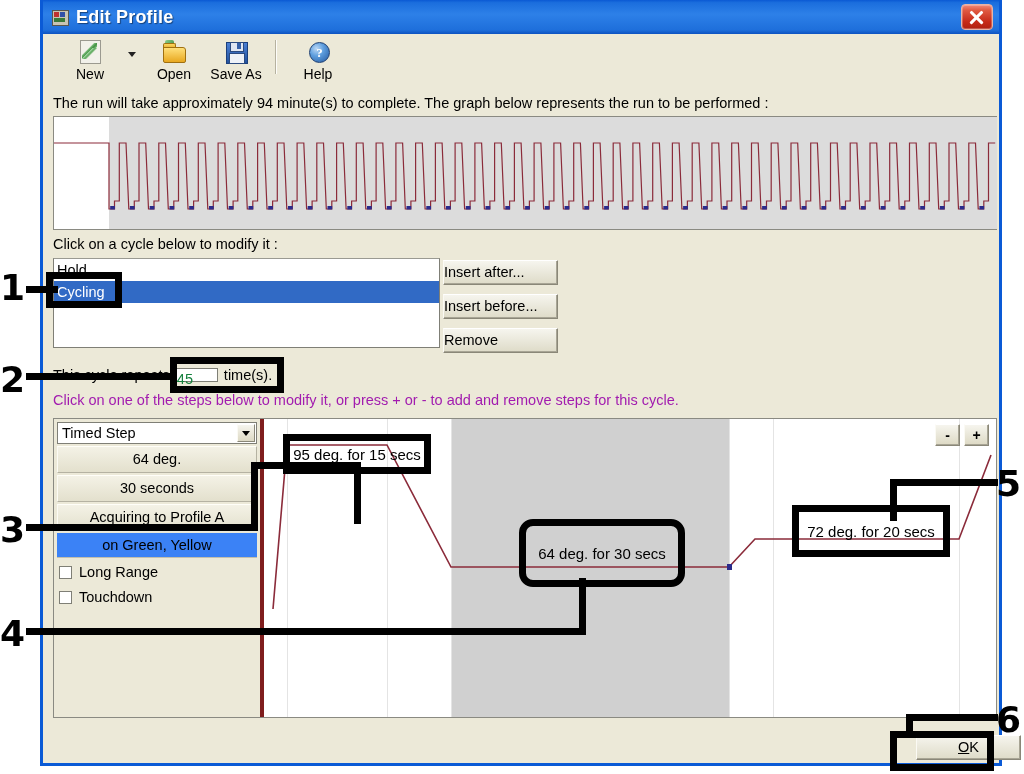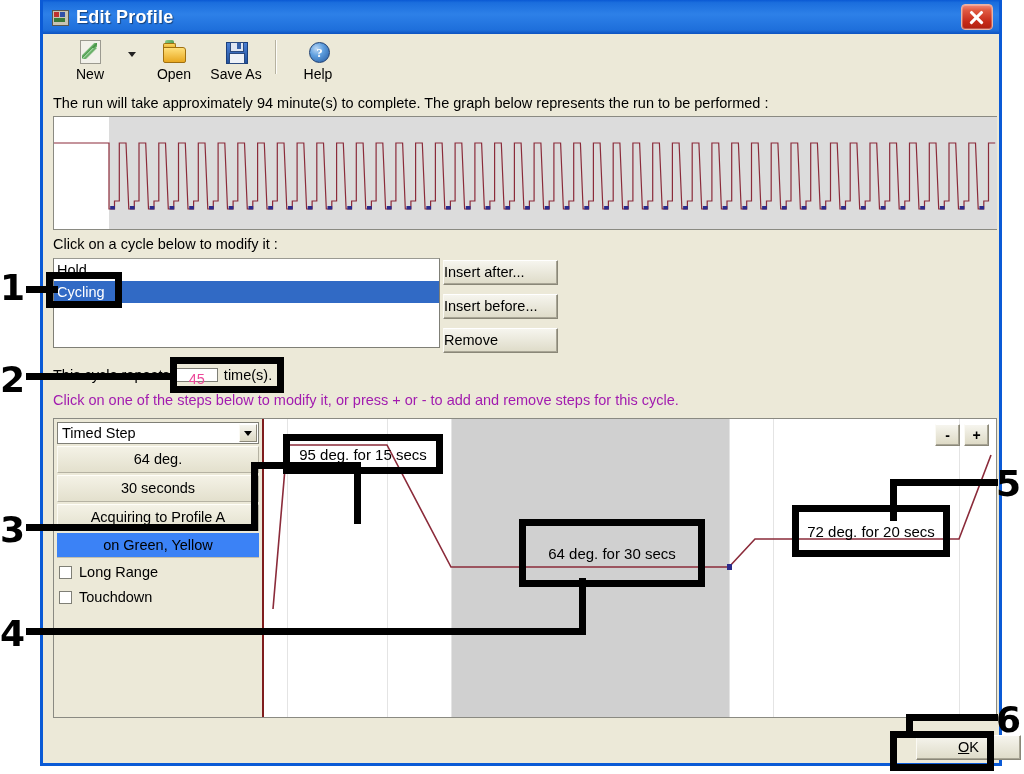--- a/index.html
+++ b/index.html
@@ -268,26 +268,25 @@
     position:absolute; left: 10px; top: 364px;
     height: 22px;
     display:flex; align-items:center;
     font-size: 14.5px; color:#000;
   }
   #repeats-input {
     width: 42px; height: 14px;
     background:#fff;
     border:1px solid #7f7f76;
     box-sizing:border-box;
-    text-align:center;
     font-size: 14.5px;
     line-height: 20px;
     margin: 0 6px;
     font-family:"Liberation Sans", sans-serif;
-    color:#ec4899;
+    color:#15803d;
     cursor:text;
   }
 
   
   #steps-hint {
     position:absolute; left: 10px; top: 392px;
     font-size: 14.5px; color:#a21caf;
   }
 
   
@@ -295,21 +294,21 @@
     position:absolute; left: 10px; top: 418px;
     width: 944px; height: 300px;
     border: 1px solid #8a8a82;
     background:#fff;
     box-sizing:border-box;
   }
   #step-left {
     position:absolute; left:0; top:0;
     width: 210px; height: 100%;
     background:#ece9d8;
-    border-right: 2px solid #7f1d1d;
+    border-right: 4px solid #7f1d1d;
     box-sizing: border-box;
     padding: 3px 3px 0 3px;
   }
   #step-type {
     width: 100%; height: 22px;
     background:#fff;
     border:1px solid #7f7f76;
     box-sizing:border-box;
     display:flex; align-items:center;
     font-size:14.5px; color:#000;
@@ -637,26 +636,26 @@
 
   <div class="an-num" style="left:0px;  top:362px;">2</div>
   <div class="an-line" style="left:26px; top:373px; width:148px; height:7px;"></div>
   <div class="an-box" style="left:170px; top:357px; width:114px; height:36px;"></div>
 
   <div class="an-num" style="left:0px;  top:512px;">3</div>
   <div class="an-line" style="left:26px; top:524px; width:232px; height:7px;"></div>
   <div class="an-line" style="left:251px; top:468px; width:7px; height:62px;"></div>
   <div class="an-line" style="left:251px; top:462px; width:110px; height:7px;"></div>
   <div class="an-line" style="left:354px; top:462px; width:7px; height:62px;"></div>
-  <div class="an-cal" style="left:283px; top:434px; width:160px; height:40px;">95 deg. for 15 secs</div>
+  <div class="an-cal" style="left:283px; top:434px; width:148px; height:40px;">95 deg. for 15 secs</div>
 
   <div class="an-num" style="left:0px;  top:616px;">4</div>
   <div class="an-line" style="left:26px; top:628px; width:560px; height:7px;"></div>
   <div class="an-line" style="left:579px; top:578px; width:7px; height:56px;"></div>
-  <div class="an-cal" style="left:519px; top:519px; width:186px; height:68px;">64 deg. for 30 secs</div>
+  <div class="an-cal" style="left:519px; top:519px; width:166px; height:68px;border-radius:14px;">64 deg. for 30 secs</div>
 
   <div class="an-num" style="left:996px; top:466px;">5</div>
   <div class="an-line" style="left:962px; top:479px; width:36px; height:7px;"></div>
   <div class="an-line" style="left:890px; top:479px; width:76px; height:7px;"></div>
   <div class="an-line" style="left:890px; top:479px; width:7px; height:42px;"></div>
   <div class="an-cal" style="left:792px; top:505px; width:158px; height:52px;">72 deg. for 20 secs</div>
 
   <div class="an-num" style="left:996px; top:702px;">6</div>
   <div class="an-line" style="left:960px; top:714px; width:38px; height:7px;"></div>
   <div class="an-line" style="left:906px; top:714px; width:58px; height:7px;"></div>

